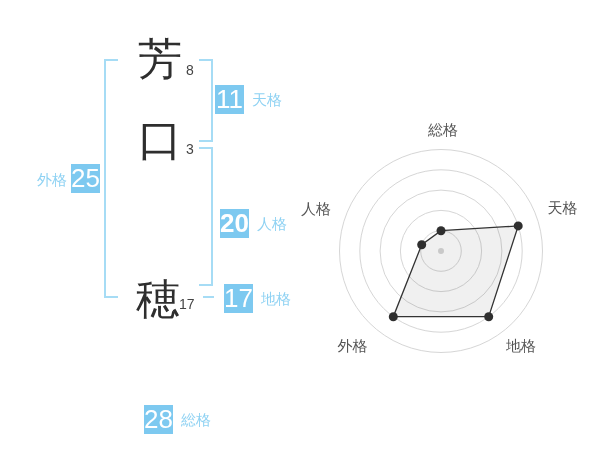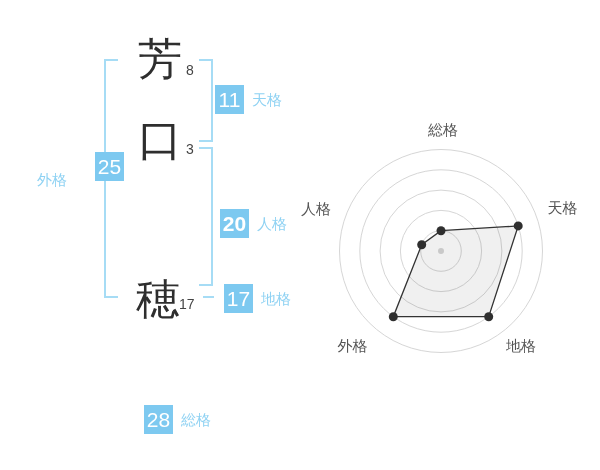--- a/index.html
+++ b/index.html
@@ -39,21 +39,21 @@
     border-top:2px solid #A6DCF5;
     border-bottom:2px solid #A6DCF5;
   }
   .dash{
     background:#A6DCF5;
   }
   .vbox{
     width:29px;height:29px;
     background:#7DC9F0;
     color:#ffffff;
-    font-size:21px;
+    font-size:26px;
     line-height:29px;
     text-align:center;
   }
   .cat-label{
     font-size:15px;
     line-height:15px;
     color:#8FD2F3;
   }
   .radar-label{
     font-size:15px;
@@ -82,21 +82,21 @@
   <div class="abs vbox" style="left:215px;top:85px;">11</div>
   <div class="abs cat-label" style="left:252px;top:92px;">天格</div>
 
   <div class="abs vbox" style="left:220px;top:209px;font-weight:bold;">20</div>
   <div class="abs cat-label" style="left:257px;top:216px;">人格</div>
 
   <div class="abs vbox" style="left:224px;top:284px;">17</div>
   <div class="abs cat-label" style="left:261px;top:291px;">地格</div>
 
   <div class="abs cat-label" style="left:37px;top:172px;width:30px;text-align:right;">外格</div>
-  <div class="abs vbox" style="left:71px;top:152px;margin-left:24px;">25</div>
+  <div class="abs vbox" style="left:71px;top:164px;">25</div>
 
   <div class="abs vbox" style="left:144px;top:405px;">28</div>
   <div class="abs cat-label" style="left:181px;top:412px;">総格</div>
 
   <svg id="radar" class="abs" style="left:290px;top:110px;" width="310" height="255" viewBox="0 0 310 255">
       <circle cx="151" cy="141" r="20.3" fill="none" stroke="#D6D6D6" stroke-width="1"></circle>
       <circle cx="151" cy="141" r="40.6" fill="none" stroke="#D6D6D6" stroke-width="1"></circle>
       <circle cx="151" cy="141" r="60.9" fill="none" stroke="#D6D6D6" stroke-width="1"></circle>
       <circle cx="151" cy="141" r="81.2" fill="none" stroke="#D6D6D6" stroke-width="1"></circle>
       <circle cx="151" cy="141" r="101.5" fill="none" stroke="#D6D6D6" stroke-width="1"></circle>

